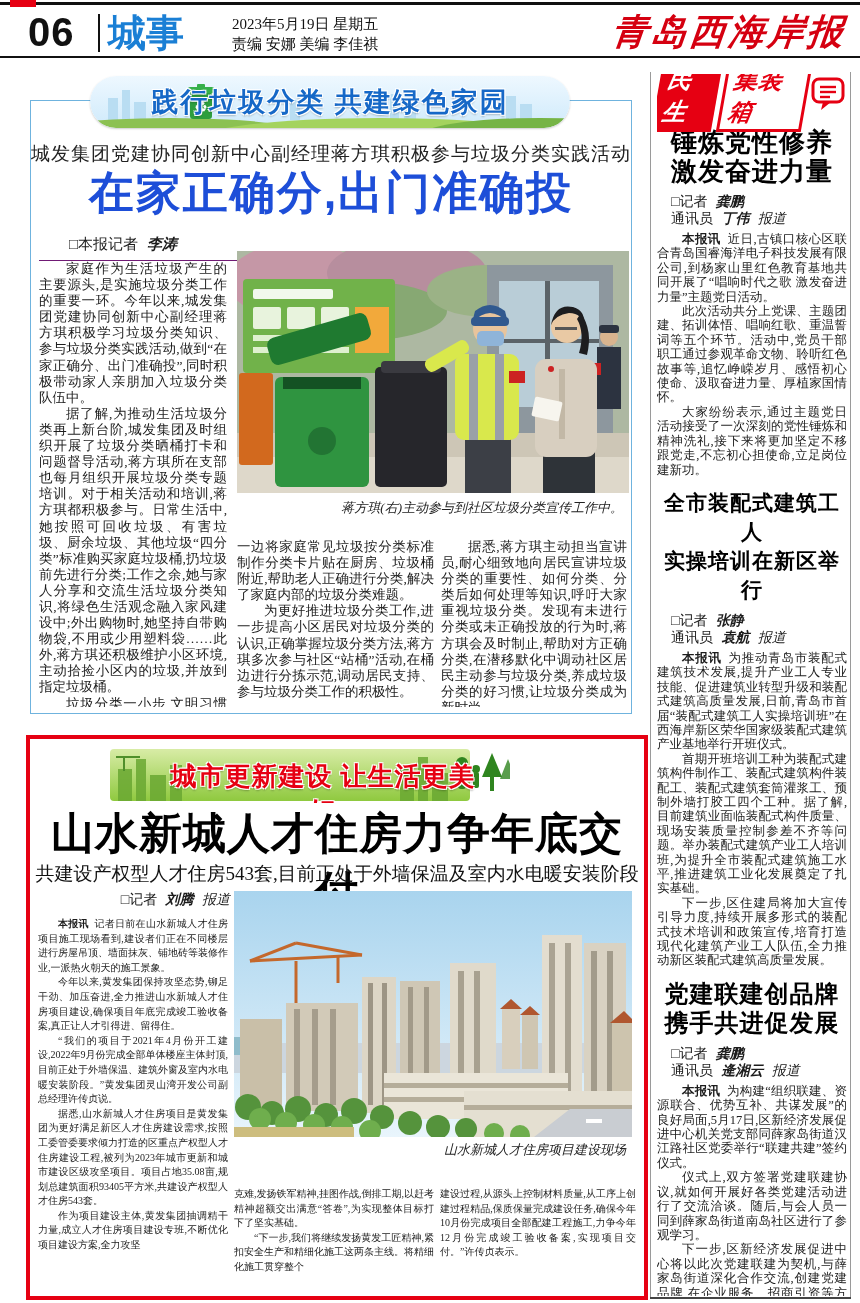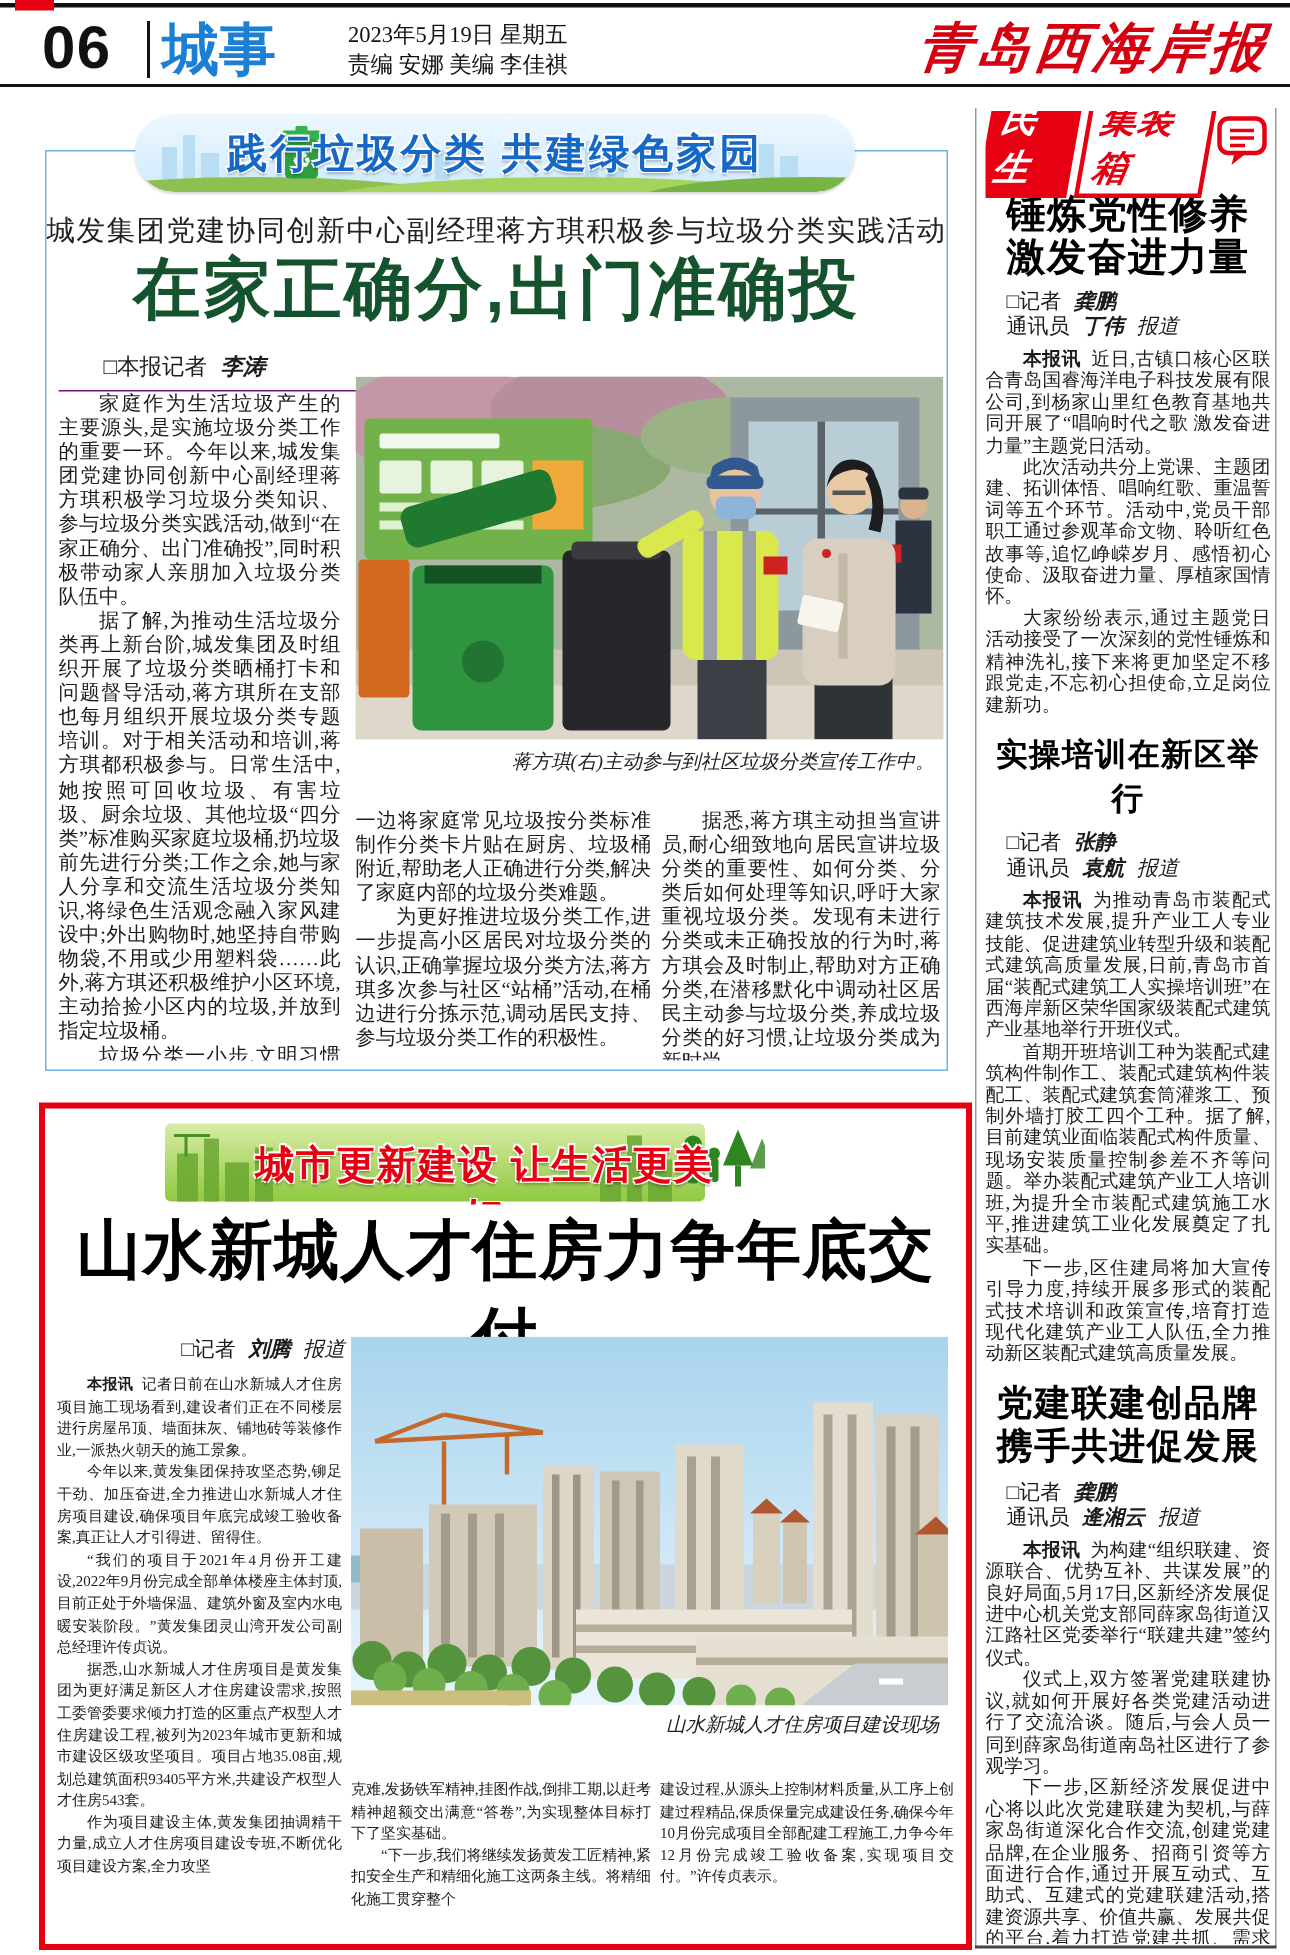--- a/index.html
+++ b/index.html
@@ -40,21 +40,21 @@
   .banner1{left:59px;top:-25px;width:480px;height:52px;border-radius:26px;overflow:hidden;
            box-shadow:0 1px 2px rgba(0,0,0,.2);}
   .banner1 .btxt{position:absolute;left:0;top:8px;width:100%;text-align:center;
            font-family:"Liberation Sans","DejaVu Sans",sans-serif;font-size:27px;font-weight:900;
            color:#1668c7;letter-spacing:2px;
            text-shadow:-1px -1px 0 #fff,1px -1px 0 #fff,-1px 1px 0 #fff,1px 1px 0 #fff,0 2px 2px rgba(0,0,0,.25);}
   .banner1 .binicon{position:absolute;left:96px;top:7px;}
   .kicker{left:0;top:40px;width:100%;text-align:center;font-size:19px;color:#222;letter-spacing:1px;}
   .headline1{left:0;top:62px;width:100%;text-align:center;
            font-family:"Liberation Sans","DejaVu Sans",sans-serif;
-           font-size:45px;font-weight:900;letter-spacing:2px;color:#14532d;}
+           font-size:45px;font-weight:900;letter-spacing:2px;color:#1d4ed8;}
   .byline1{left:8px;top:130px;width:186px;font-size:15px;padding:4px 0 6px 30px;
            border-bottom:1px solid #701a75;}
   .nm{font-style:italic;margin-left:.6em;}
   .t-col1{left:8px;top:160px;width:188px;height:446px;}
   .photo1{left:206px;top:150px;width:392px;height:242px;overflow:hidden;}
   .caption1{left:206px;top:398px;width:386px;}
   .t-col2{left:206px;top:438px;width:197px;height:168px;}
   .t-col3{left:410px;top:438px;width:186px;height:168px;}
 
   
@@ -260,20 +260,21 @@
           <rect x="363" y="25" width="6" height="16" rx="2"></rect>
         <path d="M382 6 L392 30 L372 30 Z"></path>
           <rect x="380" y="30" width="4" height="14"></rect>
         <path d="M398 12 L406 32 L390 32 Z" opacity="0.8"></path>
       </g>
     </svg>
     <span class="btxt">城市更新建设 让生活更美好</span>
   </div>
 
   <h1 class="abs headline2" style="margin:0;">山水新城人才住房力争年底交付</h1>
+  <div class="abs deck">共建设产权型人才住房543套,目前正处于外墙保温及室内水电暖安装阶段</div>
 
   <div class="abs byline2">
     <span>□记者</span><b class="nm">刘腾</b><span class="nm">报道</span>
   </div>
 
   <div class="abs col bot-col b-col1">
     <p class="para"><b class="lede">本报讯</b><span>记者日前在山水新城人才住房项目施工现场看到,建设者们正在不同楼层进行房屋吊顶、墙面抹灰、铺地砖等装修作业,一派热火朝天的施工景象。</span></p>
     <p class="para">今年以来,黄发集团保持攻坚态势,铆足干劲、加压奋进,全力推进山水新城人才住房项目建设,确保项目年底完成竣工验收备案,真正让人才引得进、留得住。</p>
     <p class="para">“我们的项目于2021年4月份开工建设,2022年9月份完成全部单体楼座主体封顶,目前正处于外墙保温、建筑外窗及室内水电暖安装阶段。”黄发集团灵山湾开发公司副总经理许传贞说。</p>
     <p class="para">据悉,山水新城人才住房项目是黄发集团为更好满足新区人才住房建设需求,按照工委管委要求倾力打造的区重点产权型人才住房建设工程,被列为2023年城市更新和城市建设区级攻坚项目。项目占地35.08亩,规划总建筑面积93405平方米,共建设产权型人才住房543套。</p>
@@ -394,20 +395,21 @@
     </div>
     <div class="sb-body">
       <p class="para"><b class="lede">本报讯</b><span>近日,古镇口核心区联合青岛国睿海洋电子科技发展有限公司,到杨家山里红色教育基地共同开展了“唱响时代之歌  激发奋进力量”主题党日活动。</span></p>
       <p class="para">此次活动共分上党课、主题团建、拓训体悟、唱响红歌、重温誓词等五个环节。活动中,党员干部职工通过参观革命文物、聆听红色故事等,追忆峥嵘岁月、感悟初心使命、汲取奋进力量、厚植家国情怀。</p>
       <p class="para">大家纷纷表示,通过主题党日活动接受了一次深刻的党性锤炼和精神洗礼,接下来将更加坚定不移跟党走,不忘初心担使命,立足岗位建新功。</p>
     </div>
   </article>
 
   <article class="sb-article">
     <h3 class="sb-title t-b">
+      <span class="tl">全市装配式建筑工人</span>
       <span class="tl">实操培训在新区举行</span>
     </h3>
     <div class="sb-byline">
       <div><span>□记者</span><b class="nm">张静</b></div>
       <div><span>通讯员</span><b class="nm">袁航</b><span class="nm">报道</span></div>
     </div>
     <div class="sb-body">
       <p class="para"><b class="lede">本报讯</b><span>为推动青岛市装配式建筑技术发展,提升产业工人专业技能、促进建筑业转型升级和装配式建筑高质量发展,日前,青岛市首届“装配式建筑工人实操培训班”在西海岸新区荣华国家级装配式建筑产业基地举行开班仪式。</span></p>
       <p class="para">首期开班培训工种为装配式建筑构件制作工、装配式建筑构件装配工、装配式建筑套筒灌浆工、预制外墙打胶工四个工种。据了解,目前建筑业面临装配式构件质量、现场安装质量控制参差不齐等问题。举办装配式建筑产业工人培训班,为提升全市装配式建筑施工水平,推进建筑工业化发展奠定了扎实基础。</p>
       <p class="para">下一步,区住建局将加大宣传引导力度,持续开展多形式的装配式技术培训和政策宣传,培育打造现代化建筑产业工人队伍,全力推动新区装配式建筑高质量发展。</p>

